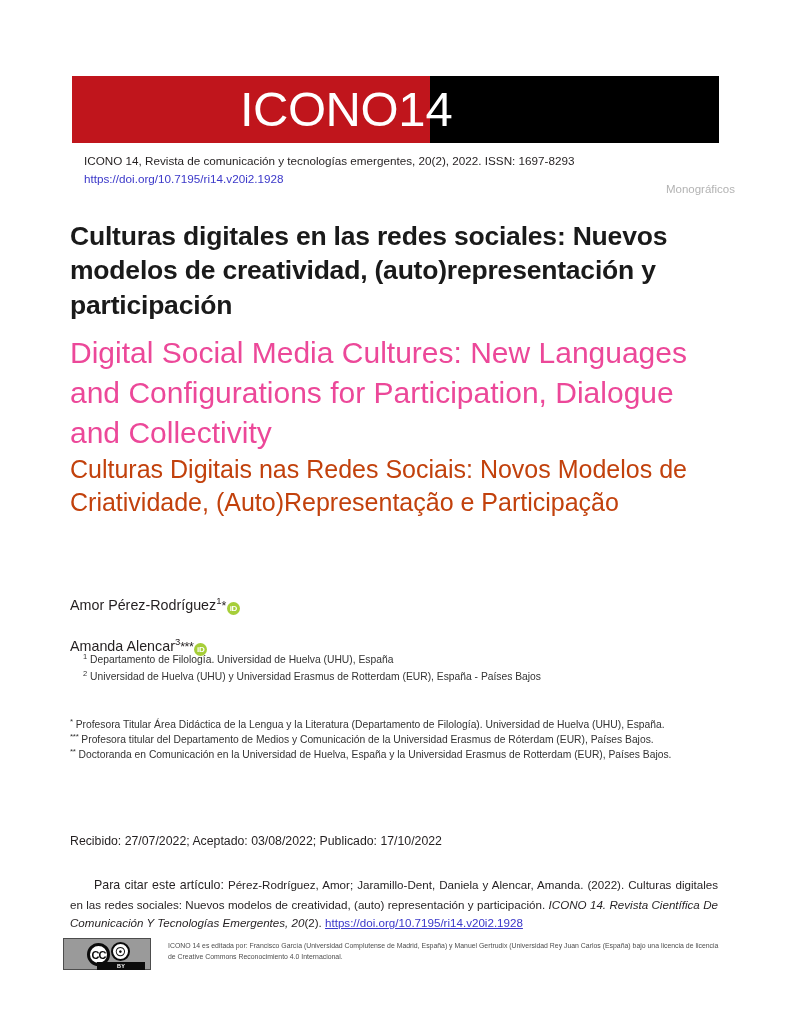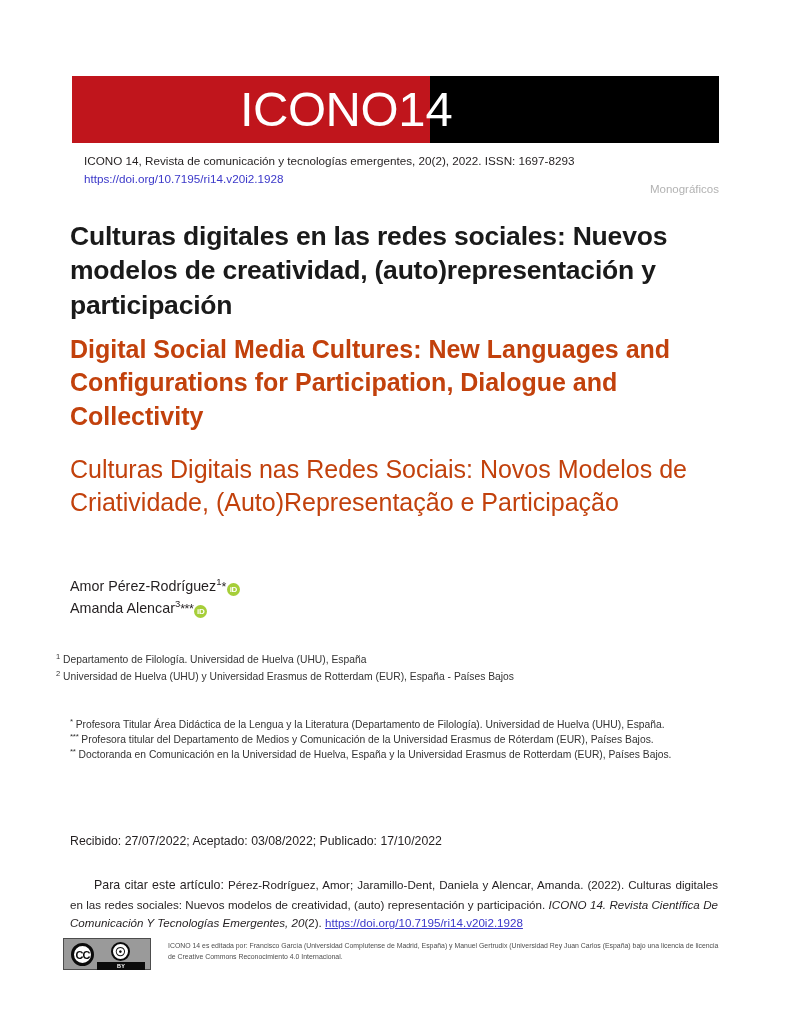--- a/index.html
+++ b/index.html
@@ -76,21 +76,21 @@
   }
   .doi-link-top {
     display: block;
     color: #3b38c9;
     text-decoration: none;
     font-size: 11.7px;
     margin-top: 1px;
   }
   .section-label {
     position: absolute;
-    right: 72px;
+    right: 56px;
     top: 183px;
     font-size: 11.5px;
     color: #b3b3b3;
     text-align: right;
   }
 
   
   .title-es {
     position: absolute;
     left: 70px;
@@ -100,24 +100,24 @@
     font-weight: bold;
     line-height: 1.30;
     color: #1a1a1a;
     letter-spacing: -0.2px;
   }
   .title-en {
     position: absolute;
     left: 70px;
     top: 333px;
     width: 625px;
-    font-size: 25px;
-    font-weight: 700;
+    font-size: 30px;
+    font-weight: 400;
     line-height: 1.33;
-    color: #c2410c;
+    color: #ec4899;
   }
   .title-pt {
     position: absolute;
     left: 70px;
     top: 453px;
     width: 645px;
     font-size: 25px;
     font-weight: 400;
     line-height: 1.33;
     color: #c2410c;
@@ -129,20 +129,21 @@
     left: 70px;
     top: 576px;
     width: 450px;
   }
   .author-line {
     font-size: 14.3px;
     line-height: 1.52;
     color: #231f20;
     white-space: nowrap;
     display: block;
+    margin-top: 19px;
   }
   .author-line sup {
     font-size: 9.5px;
     vertical-align: super;
     line-height: 0;
   }
   .marks {
     letter-spacing: -0.5px;
     font-size: 12.5px;
   }
@@ -159,21 +160,21 @@
     text-align: center;
     vertical-align: -1px;
     margin-left: 1px;
     letter-spacing: -0.3px;
     font-family: "Liberation Sans", sans-serif;
   }
 
   
   .affiliations {
     position: absolute;
-    left: 56px;
+    left: 83px;
     top: 652px;
     width: 660px;
   }
   .affil-line {
     font-size: 10.3px;
     line-height: 1.62;
     color: #333333;
     display: block;
   }
   .affil-line sup {
@@ -251,20 +252,21 @@
     flex: none;
   }
   .cc-circle {
     position: absolute;
     border-radius: 50%;
     background: #0b0b0b;
     border: 2.5px solid #0b0b0b;
     display: flex;
     align-items: center;
     justify-content: center;
+    margin-left: 16px;
   }
   .cc-circle-outer {
     left: 7px;
     top: 4px;
     width: 23px;
     height: 23px;
     background: #ffffff;
     border: 3px solid #0b0b0b;
   }
   .cc-circle-outer span {

